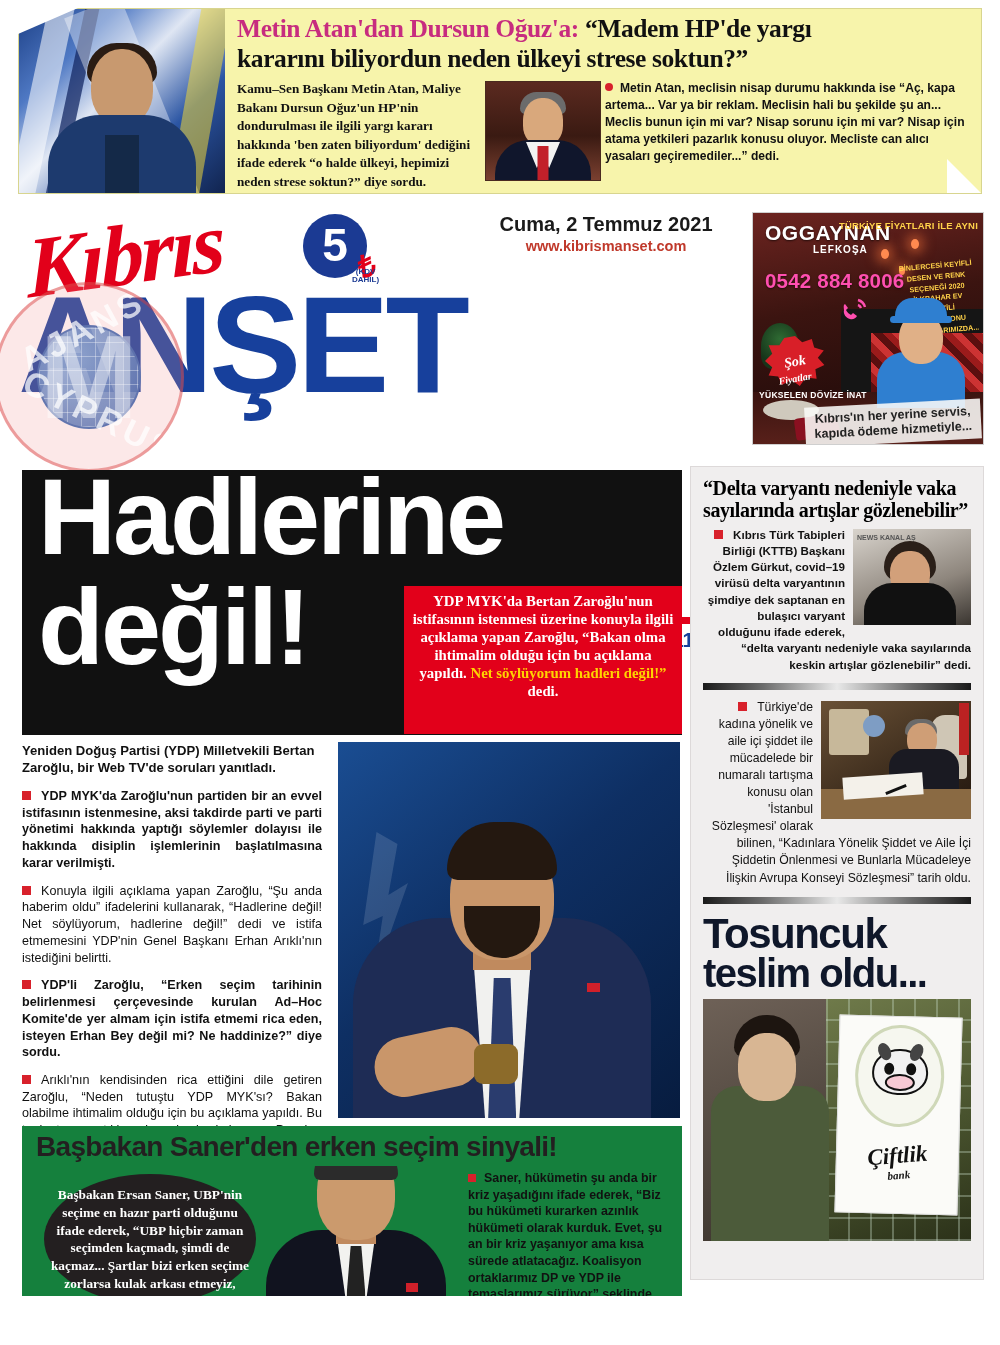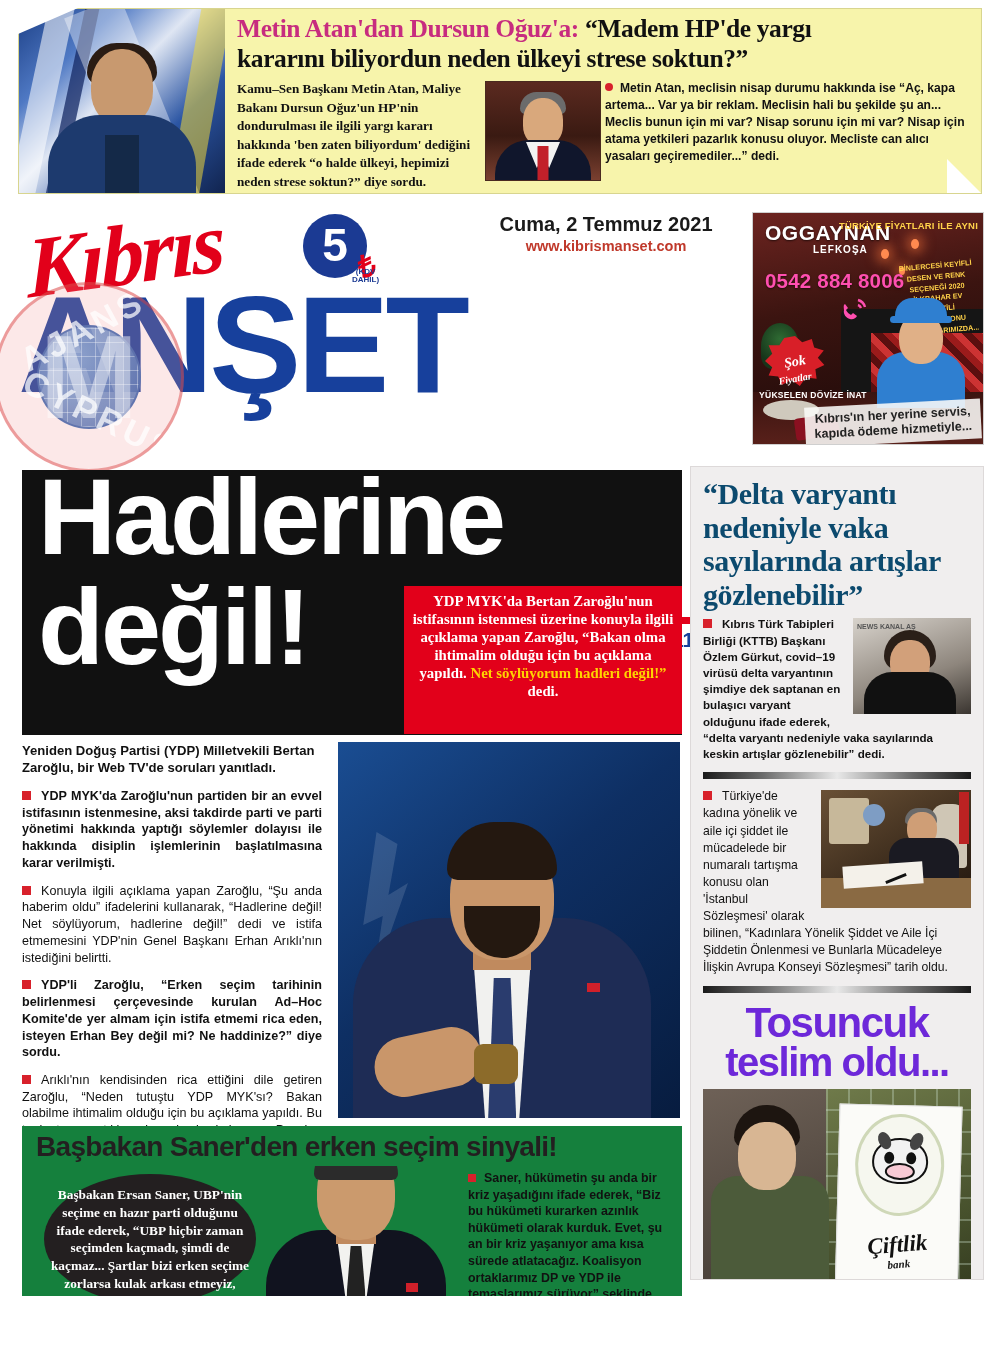--- a/index.html
+++ b/index.html
@@ -332,29 +332,29 @@
   .ap-person .pin{ position:absolute; right:52px; bottom:126px; width:13px;height:9px;background:#d0202a;}
 
   
   .rail{
     position:absolute; left:690px; top:466px; width:294px; height:814px;
     background:#f0eeee; border:1px solid #ddd9d9; padding:10px 12px 8px;
     overflow:hidden;
   }
   .r-head-black{
     font-family:"Liberation Serif", serif; font-weight:bold;
-    font-size:30px; line-height:1.12; color:#0c4a6e; letter-spacing:-.4px;
+    font-size:20px; line-height:1.12; color:#000000; letter-spacing:-.4px;
   }
   .r-head-blue{
     font-family:"Liberation Serif", serif; font-weight:bold;
     font-size:24px; line-height:1.12; color:#1b3a93; letter-spacing:-.4px;
   }
   .r-body{
     font-family:"Liberation Sans", sans-serif; font-weight:bold;
-    font-size:11.6px; line-height:1.40; color:#111; margin-top:5px;
+    font-size:11.6px; line-height:1.40; color:#111; margin-top:5px;text-align:right;
   }
   .r-body.reg{ font-weight:normal; font-size:12.2px; }
   .r-thumb{
     float:right; width:118px; height:96px; margin:2px 0 4px 8px;
     background:#2f2f2f; position:relative; overflow:hidden;
   }
   .rt1 .bg{ position:absolute; inset:0; background:linear-gradient(160deg,#d8d3cc,#8e867d 60%,#3a3530); }
   .rt1 .hd{ position:absolute; left:48%; top:22px; transform:translateX(-50%); width:40px;height:46px;border-radius:46%;background:#d2a07a;}
   .rt1 .hr{ position:absolute; left:48%; top:12px; transform:translateX(-50%); width:52px;height:40px;border-radius:26px 26px 14px 14px;background:#2a1f18;}
   .rt1 .bd{ position:absolute; left:48%; bottom:0; transform:translateX(-50%); width:92px;height:42px;border-radius:28px 28px 0 0;background:#111;}
@@ -371,21 +371,21 @@
   .rt2 .paper{ position:absolute; left:22px; bottom:22px; width:80px;height:22px;background:#f4f1ea; transform:rotate(-4deg);}
   .rt2 .pen{ position:absolute; left:64px; bottom:28px; width:22px;height:3px;background:#111; transform:rotate(-22deg);}
   .rt2 .flag{ position:absolute; right:2px; top:2px; width:10px;height:52px;background:#b22;}
 
   .divider{
     height:7px; margin:10px 0 9px;
     background:linear-gradient(90deg,#1a1a1a 0%,#6a6a6a 22%,#e8e8e8 50%,#6a6a6a 78%,#1a1a1a 100%);
   }
   .r-head-red{
     font-family:"Liberation Sans", sans-serif; font-weight:bold;
-    font-size:42px; line-height:.98; color:#6d28d9; letter-spacing:-1.5px;text-align:center;
+    font-size:42px; line-height:.98; color:#0f172a; letter-spacing:-1.5px;
   }
   .r-head-red .l2{ display:block; font-size:40px; }
   .r-photo{
     width:100%; height:242px; margin-top:6px; position:relative; overflow:hidden; background:#3a4a2a;
   }
   .rp-left{ position:absolute; left:0; top:0; width:46%; height:100%; background:linear-gradient(160deg,#6e6157,#3a332c); }
   .rp-right{ position:absolute; right:0; top:0; width:54%; height:100%;
     background:linear-gradient(160deg,#6f7a4a,#46502c 60%,#2b3119);}
   .rp-fence{ position:absolute; right:0; top:0; width:54%; height:100%;
     background:repeating-linear-gradient(90deg, rgba(200,220,200,.35) 0 2px, transparent 2px 22px),

